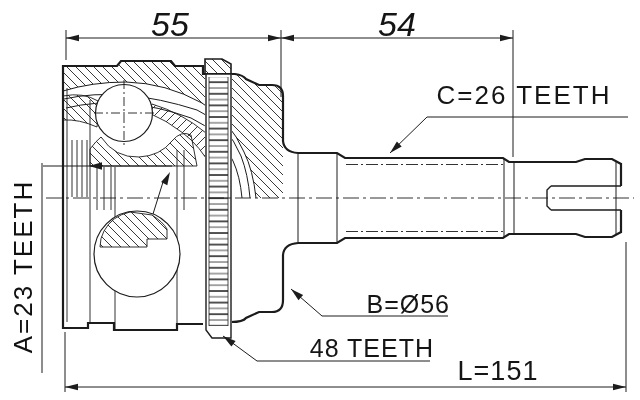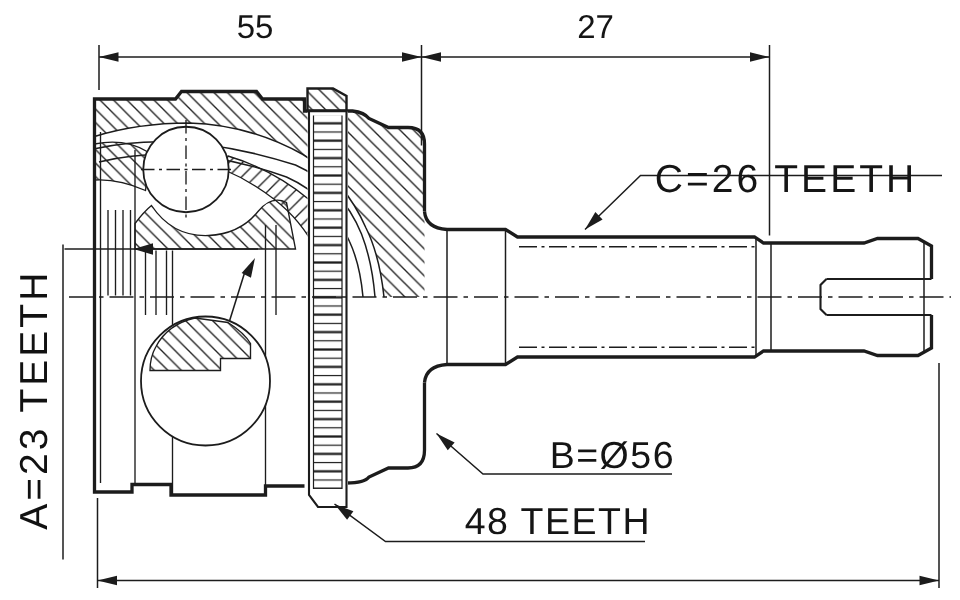--- a/index.html
+++ b/index.html
@@ -1,20 +1,20 @@
 <!DOCTYPE html>
 <html><head>
 <meta charset="utf-8">
 <style>
   html,body{margin:0;padding:0;background:#fff;}
   .canvas{position:relative;width:640px;height:400px;background:#fff;overflow:hidden;
           font-family:"Liberation Sans", sans-serif;color:#111;}
   svg{position:absolute;left:0;top:0;}
   .lbl{position:absolute;color:#151515;white-space:nowrap;text-align:center;}
-  .dimnum{font-size:22px;}
+  .dimnum{font-size:34px;font-style:italic;}
   .biglbl{font-size:26px;letter-spacing:2px;}
   .midlbl{font-size:25px;letter-spacing:1px;text-align:right;}
   .llbl{font-size:27px;letter-spacing:1px;}
   .fig2{font-size:24px;letter-spacing:1px;}
   .a-wrap{position:absolute;left:23px;top:268px;width:0;height:0;}
   .a-wrap span{position:absolute;left:-110px;top:-17px;display:block;width:220px;
                font-size:26px;letter-spacing:2px;text-align:center;transform:rotate(-90deg);}
 </style>
 </head>
 <body>
@@ -127,21 +127,22 @@
     <path d="M 65,332 L 65,392 M 626,242 L 626,392"></path>
     <path d="M 65,387 L 626,387"></path>
     <polygon fill="#1c1c1c" stroke="none" points="65,387 78,383.8 78,390.2"></polygon>
     <polygon fill="#1c1c1c" stroke="none" points="626,387 613,383.8 613,390.2"></polygon>
   </g>
 
   <path stroke="#1c1c1c" stroke-width="0.9" fill="none" stroke-dasharray="16 4 3 4" d="M 46,198 L 634,198"></path>
 </svg>
 
 <div class="lbl dimnum" style="left:130px;top:5px;width:80px;">55</div>
-<div class="lbl dimnum" style="left:357px;top:5px;width:80px;">27</div>
-<div class="lbl biglbl" style="left:410px;top:104px;width:228px;">C=26 TEETH</div>
+<div class="lbl dimnum" style="left:357px;top:5px;width:80px;">54</div>
+<div class="lbl biglbl" style="left:410px;top:80px;width:228px;">C=26 TEETH</div>
 <div class="lbl midlbl" style="left:318px;top:290px;width:132px;">B=Ø56</div>
 <div class="lbl midlbl" style="left:254px;top:334px;width:180px;">48 TEETH</div>
+<div class="lbl llbl" style="left:438px;top:356px;width:120px;">L=151</div>
 <div class="a-wrap">
   <span>A=23 TEETH</span>
 </div>
 
 </div>
 
 </body></html>

